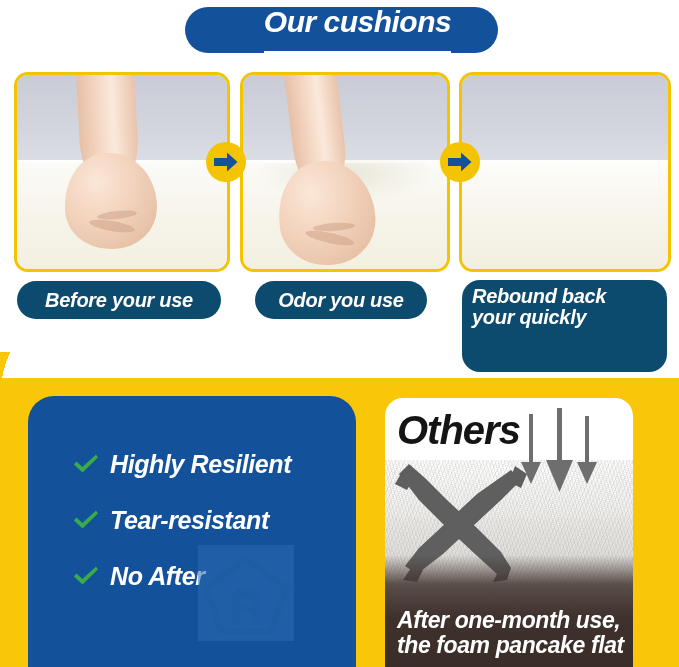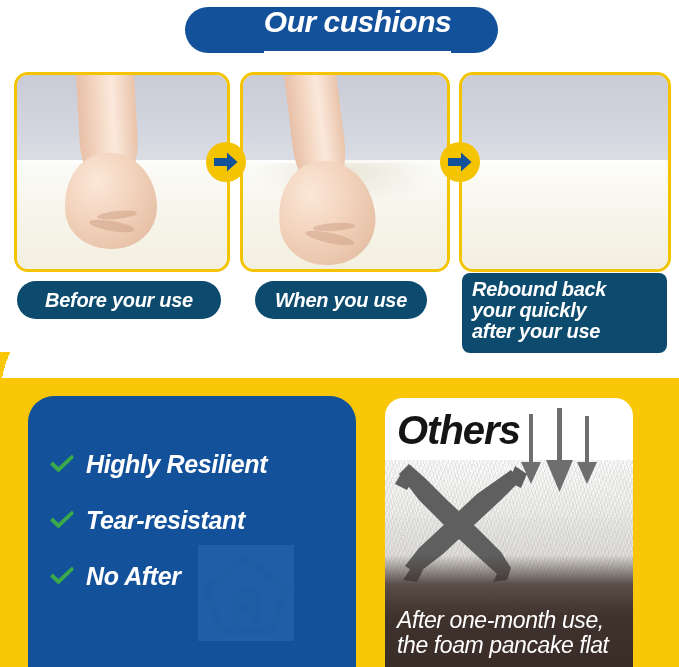--- a/index.html
+++ b/index.html
@@ -83,42 +83,42 @@
   
   .cap-pill{
     position:absolute;background:#0c4a6e;border-radius:20px;
     display:flex;align-items:center;justify-content:center;
     color:#ffffff;font-weight:bold;font-style:italic;font-size:20px;
     letter-spacing:-0.3px;white-space:nowrap;
   }
   .cap1{left:17px;top:281px;width:204px;height:38px;}
   .cap2{left:255px;top:281px;width:172px;height:38px;}
   .cap3{
-    left:462px;top:273px;width:205px;height:80px;border-radius:8px;
+    left:462px;top:280px;width:205px;height:92px;border-radius:18px;
     display:block;padding:6px 0 0 10px;line-height:1.04;font-size:20px;
     box-sizing:border-box;text-align:left;
   }
   .cap3 span{display:block;}
   .yellow-curve{
     position:absolute;left:0;top:352px;width:120px;height:46px;
     background:#F9C608;
     -webkit-mask-image:radial-gradient(circle 118px at 118px 48px, transparent 0 118px, #000 118px);
             mask-image:radial-gradient(circle 118px at 118px 48px, transparent 0 118px, #000 118px);
   }
   .yellow-flat{
     position:absolute;left:0;top:378px;width:679px;height:289px;background:#F9C608;
   }
 
   
   .feature-panel{
     position:absolute;left:28px;top:396px;width:328px;height:271px;
     background:#14519B;border-radius:26px 26px 0 0;overflow:hidden;
   }
   .feat-list{position:absolute;left:0;top:40px;width:100%;}
-  .feat-row{display:flex;align-items:center;height:56px;padding-left:20px;}
+  .feat-row{display:flex;align-items:center;height:56px;padding-left:44px;}
   .feat-check{width:30px;flex:0 0 30px;}
   .feat-check svg{display:block;}
   .feat-label{
     color:#ffffff;font-weight:bold;font-style:italic;font-size:25px;
     letter-spacing:-0.4px;margin-left:8px;white-space:nowrap;
   }
   .watermark{
     position:absolute;left:198px;top:545px;width:96px;height:96px;z-index:3;
   }
 
@@ -150,21 +150,21 @@
       repeating-linear-gradient(-66deg, rgba(120,118,115,.22) 0 1px, rgba(255,255,255,0) 1px 4px),
       repeating-linear-gradient(12deg, rgba(170,168,165,.18) 0 1px, rgba(255,255,255,0) 1px 2px);
   }
   .x-mark{position:absolute;left:4px;top:58px;width:140px;height:126px;z-index:5;}
   .others-caption{
     position:absolute;left:0;right:0;bottom:0;height:112px;z-index:6;
     background:linear-gradient(180deg, rgba(60,45,40,0) 0%, rgba(62,47,42,.80) 26%, rgba(58,44,39,.96) 55%, #3a2c27 100%);
   }
   .others-caption .lines{
     position:absolute;left:12px;bottom:10px;right:8px;
-    color:#ffffff;font-weight:normal;font-style:italic;font-size:23px;
+    color:#ffffff;font-weight:bold;font-style:italic;font-size:23px;
     line-height:1.06;letter-spacing:-0.4px;
   }
   .others-caption .lines span{display:block;white-space:nowrap;}
 </style>
 </head>
 <body>
 
 <div class="stage">
 
   <div class="title-pill">
@@ -206,25 +206,24 @@
   </div>
   <div class="arrow-badge a2">
     <span>
       <svg width="24" height="20" viewBox="0 0 24 20" aria-hidden="true">
         <path d="M0 6 L13 6 L13 0.5 L23.5 10 L13 19.5 L13 14 L0 14 Z" fill="#14519B"></path>
       </svg>
     </span>
   </div>
 
   <div class="cap-pill cap1">Before your use</div>
-  <div class="cap-pill cap2">When you use</div>
+  <div class="cap-pill cap2">Odor you use</div>
   <div class="cap-pill cap3">
     <span>Rebound back</span>
     <span>your  quickly</span>
-    <span>after your use</span>
   </div>
 
   <div class="yellow-flat"></div>
   <div class="yellow-curve"></div>
 
   <div class="feature-panel">
     <div class="feat-list">
 
       <div class="feat-row">
         <span class="feat-check">

